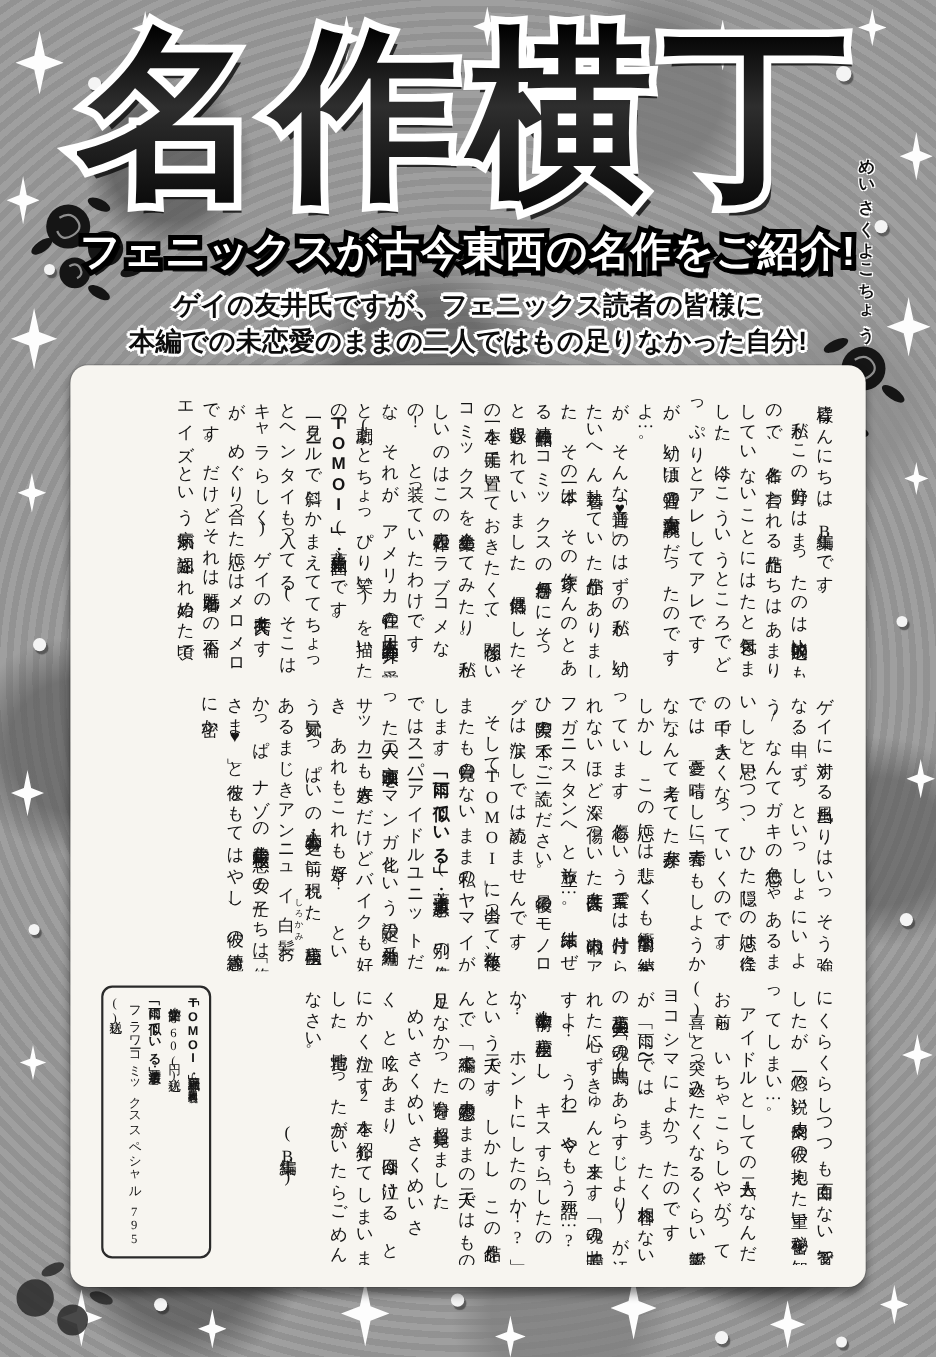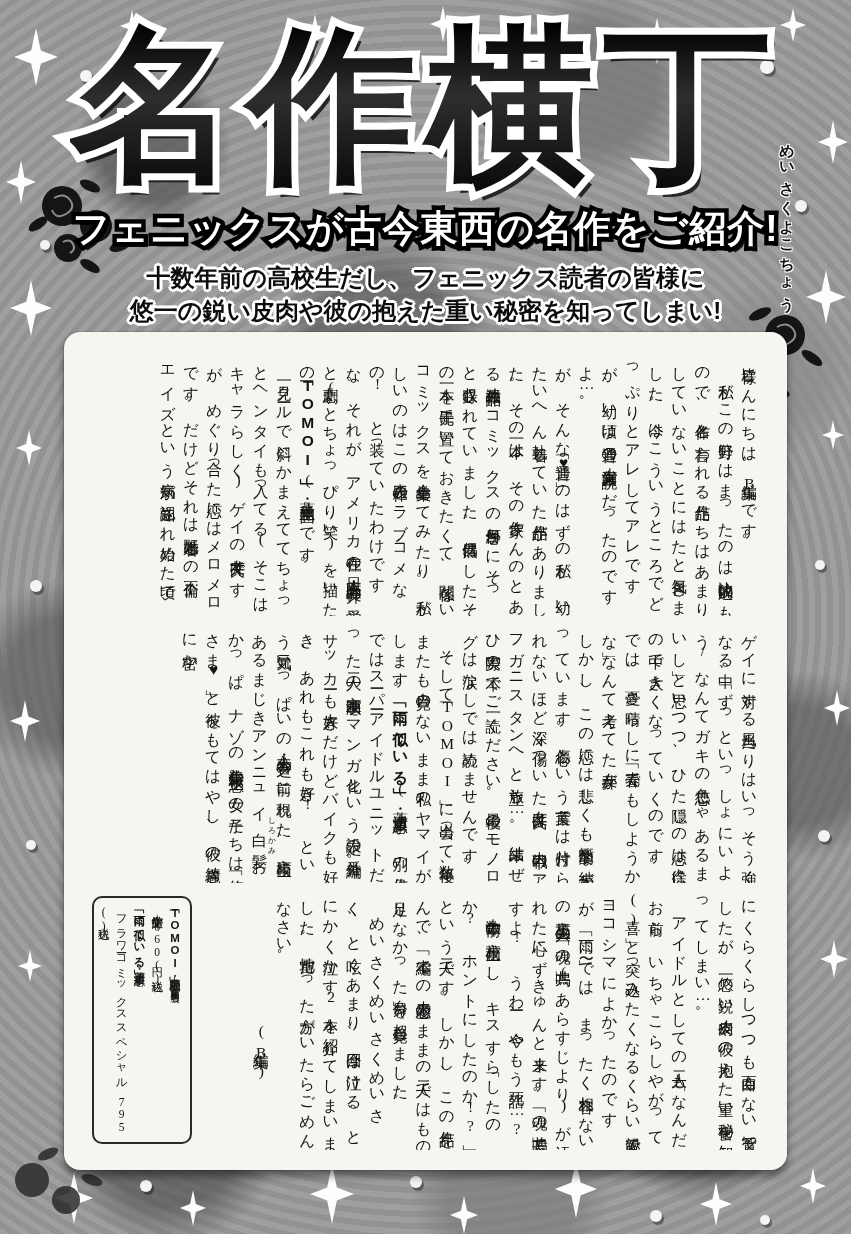--- a/index.html
+++ b/index.html
@@ -172,22 +172,22 @@
   <div class="header">
     <div class="big-title">
       <span class="t-back">名作横丁</span><span class="t-front">名作横丁</span>
     </div>
     <div class="furigana">めいさくよこちょう</div>
     <div class="subtitle">
       <span class="s-back">フェニックスが古今東西の名作をご紹介!</span>
       <span class="s-front">フェニックスが古今東西の名作をご紹介!</span>
     </div>
     <div class="lead">
-      <div>十数年前の高校生だし、フェニックス読者の皆様に</div>
-      <div>悠一の鋭い皮肉や彼の抱えた重い秘密を知ってしまい!</div>
+      <div>ゲイの友井氏ですが、フェニックス読者の皆様に</div>
+      <div>本編での未恋愛のままの二人ではもの足りなかった自分!</div>
     </div>
   </div>
 
   <div class="content-box">
 
     <div class="band">
       <p>皆様こんにちは。編集Bです。</p>
       <p class="indent">私がこの分野にはまったのは比較的遅いもので、名作と言われる作品たちはあまり通過していないことにはたと気付きました。今はこういうところでどっぷりとアレしてアレですが、幼い頃は普通の少女漫画読みだったのですよ…。</p>
       <p><span>が、そんな「普通♥」のはずの私が、幼い頃たいへん執着していた作品がありました。その一本は、その作家さんのとある連載作品のコミックスの何巻目かにそっと収録されていました。偶然目にしたその一本を手元に置いておきたくて、関係ないコミックスを全巻集めてみたり。私が欲しいのはこの表題作のラブコメなの!　と装っていたわけですな。それが、アメリカ在住の日本人医師・友井の愛と悲劇(とちょっぴり笑い)を描いた名作の</span><span class="gothic-bold">「TOMOI」</span><span>(著・秋里和国)です。</span></p>
       <p class="indent">一見クールで斜にかまえててちょっとヘンタイも入ってる(そこは秋里キャラらしく)ゲイの友井氏ですが、めぐり合った恋にはメロメロです。だけどそれは既婚者との不倫…。エイズという病気が認知され始めた頃で、</p>

